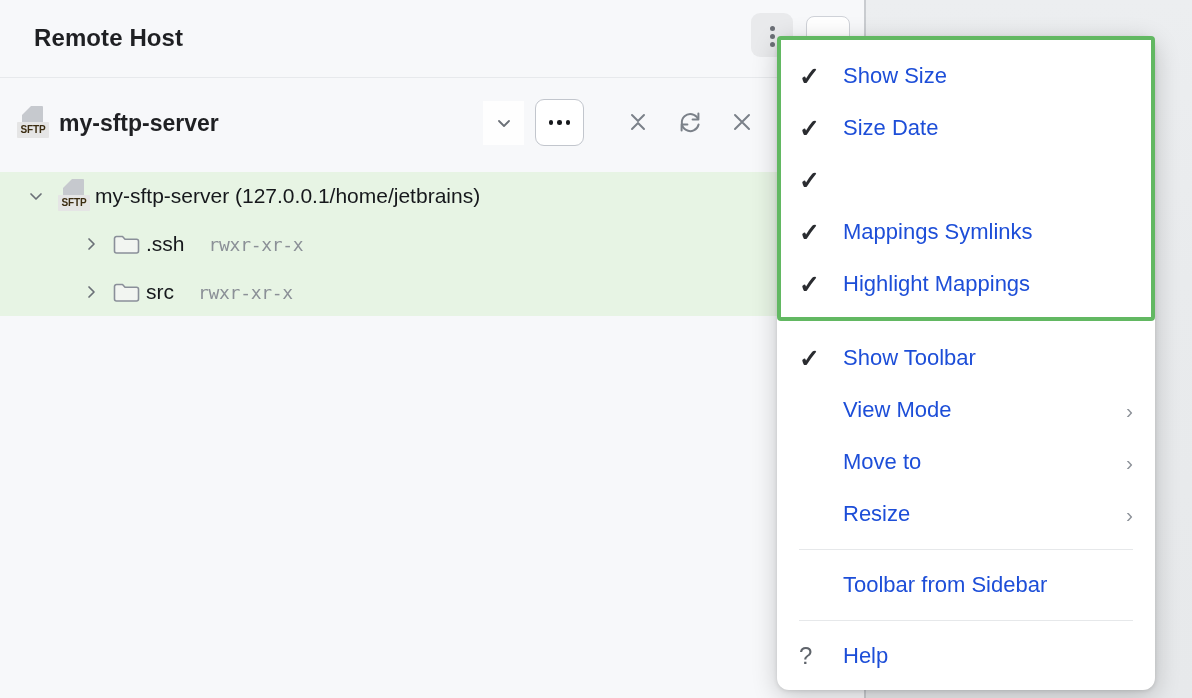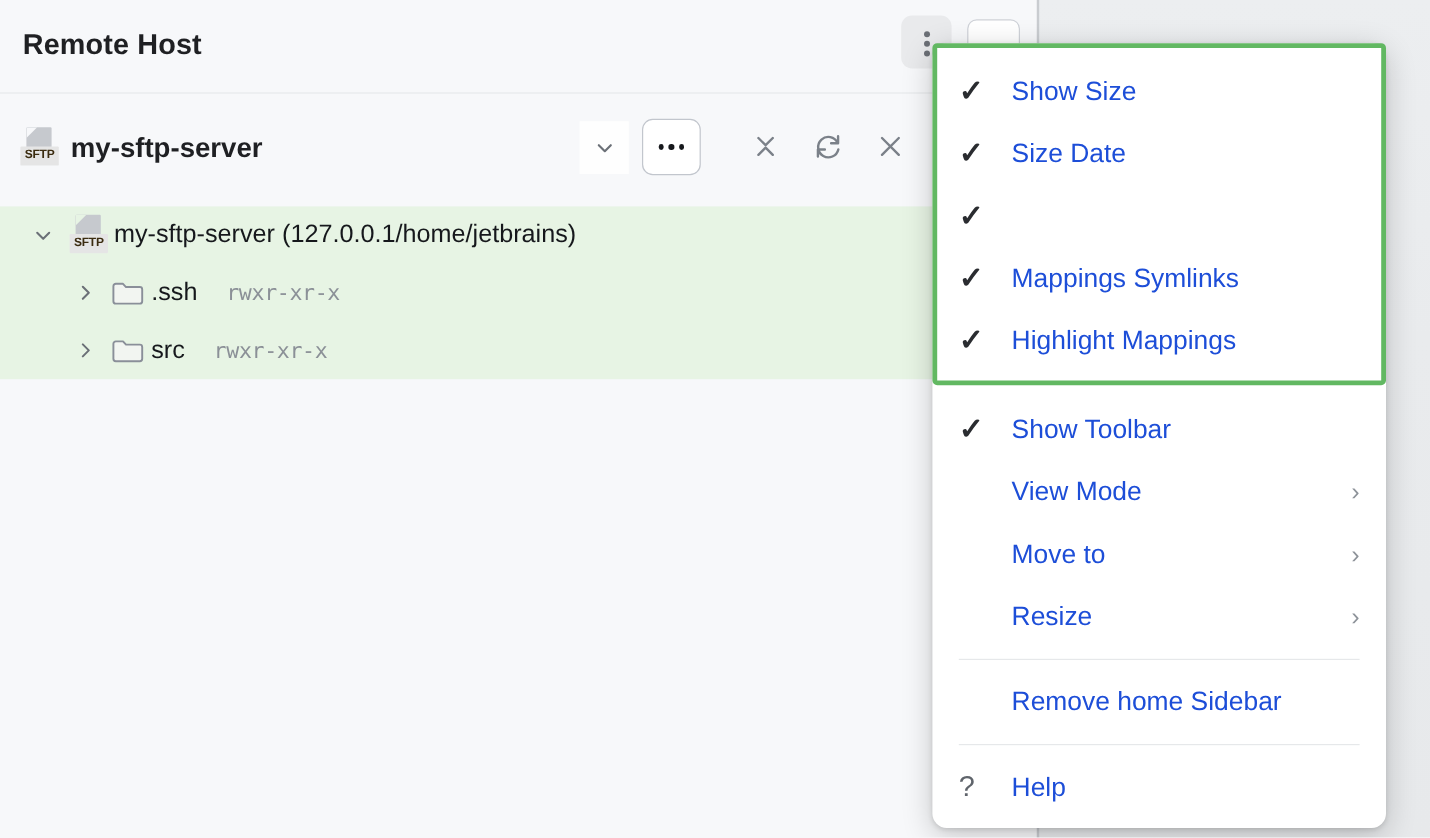--- a/index.html
+++ b/index.html
@@ -55,21 +55,21 @@
     left: 0;
     top: 0;
     width: 863px;
     height: 78px;
     background: #f7f8fa;
     border-bottom: 1px solid #e7e9ec;
     box-sizing: border-box;
   }
   .tw-title {
     position: absolute;
-    left: 19px;
+    left: 34px;
     top: 24px;
     font-size: 24px;
     font-weight: 700;
     color: #1f2023;
     letter-spacing: 0.1px;
   }
   .kebab-button {
     position: absolute;
     left: 751px;
     top: 13px;
@@ -226,21 +226,21 @@
   }
   .tw-arrow {
     width: 22px;
     height: 22px;
     display: flex;
     align-items: center;
     justify-content: center;
     flex: 0 0 auto;
   }
   .row-root { padding-left: 25px; }
-  .row-child { padding-left: 60px; }
+  .row-child { padding-left: 80px; }
   .tree-label {
     font-size: 21px;
     color: #16181c;
     white-space: nowrap;
   }
   .folder-icon {
     width: 27px;
     height: 22px;
     flex: 0 0 auto;
     margin-left: 11px;
@@ -485,21 +485,21 @@
       <div class="menu-item">
         <span class="mi-check"></span>
         <span class="mi-label">Resize</span>
         <span class="mi-arrow">›</span>
       </div>
 
       <div class="menu-sep"></div>
 
       <div class="menu-item">
         <span class="mi-check"></span>
-        <span class="mi-label">Remove home Sidebar</span>
+        <span class="mi-label">Toolbar from Sidebar</span>
       </div>
 
       <div class="menu-sep"></div>
 
       <div class="menu-item">
         <span class="mi-qmark">?</span>
         <span class="mi-label">Help</span>
       </div>
 
     </div>

